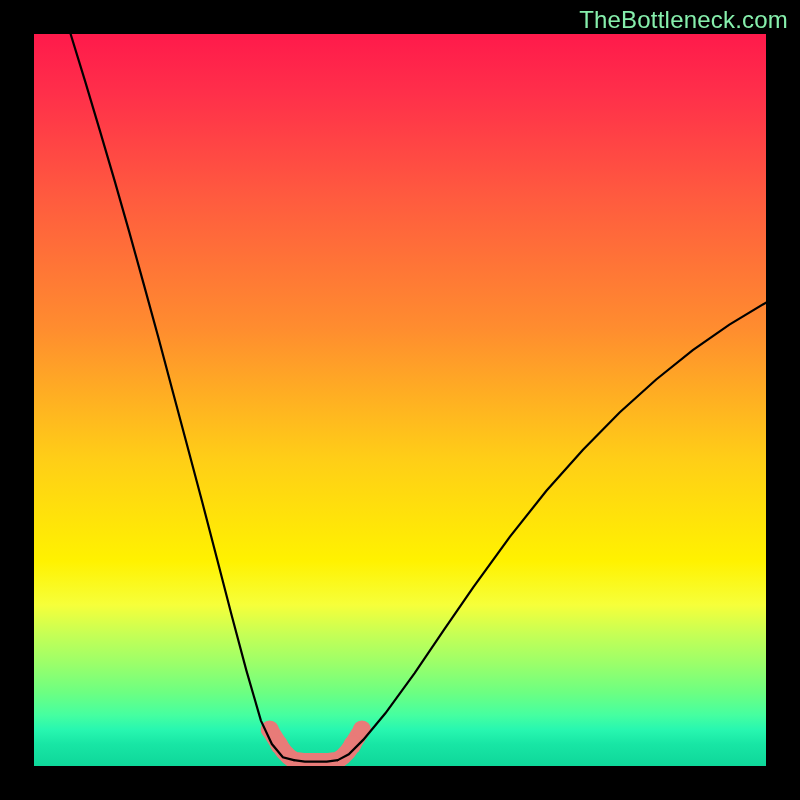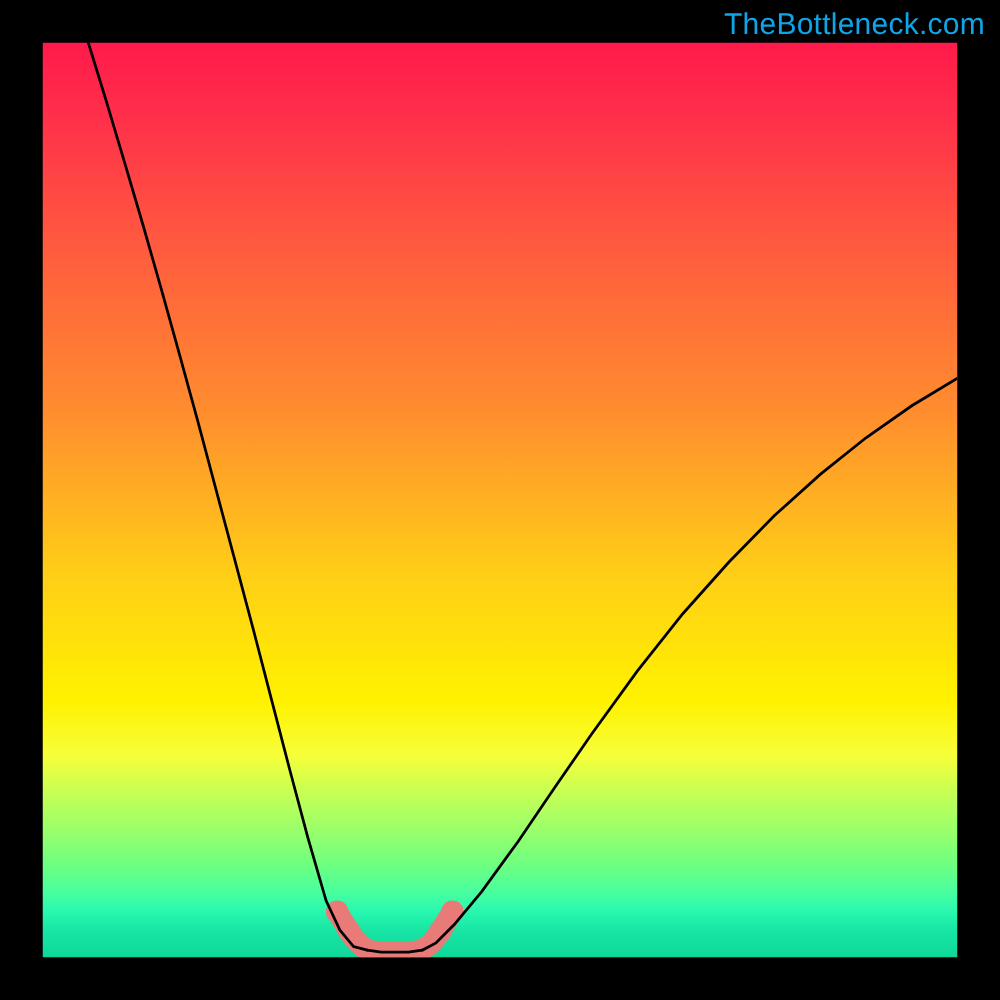--- a/index.html
+++ b/index.html
@@ -48,21 +48,21 @@
       #46ffa0 93%,
       #28f7b0 95%,
       #18e6a5 97%,
       #0ed79a 100%
     );
   }
   .watermark {
     position: absolute;
     top: 6px;
     right: 12px;
-    color: #0ea5e9;
+    color: #86efac;
     font-size: 24px;
     letter-spacing: 0.2px;
     font-family: Arial, Helvetica, sans-serif;
   }
   svg.curves {
     position: absolute;
     left: 0;
     top: 0;
     width: 732px;
     height: 732px;

